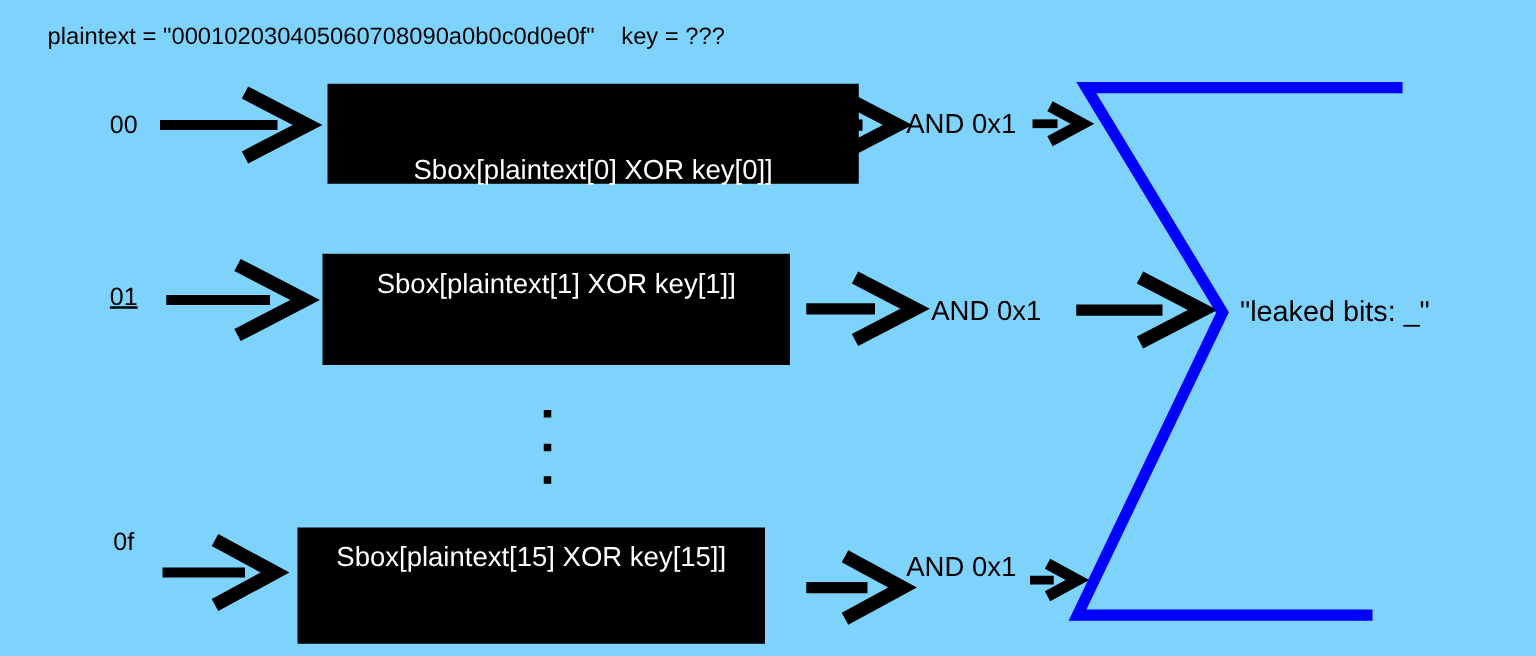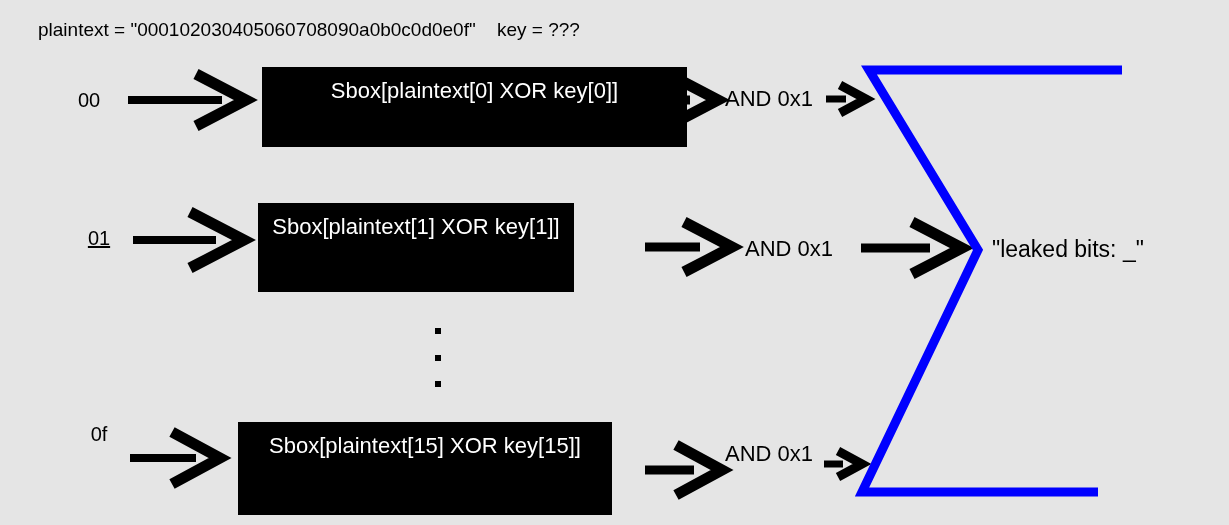--- a/index.html
+++ b/index.html
@@ -8,21 +8,21 @@
     background: #ffffff;
   }
   body {
     font-family: "Liberation Sans", sans-serif;
     -webkit-font-smoothing: antialiased;
   }
   #canvas {
     position: relative;
     width: 1229px;
     height: 525px;
-    background: #e5e5e5;
+    background: #7dd3fc;
     overflow: hidden;
   }
   .abs { position: absolute; }
 
   
   .header-text {
     font-size: 19px;
     color: #000000;
     white-space: nowrap;
     line-height: 1;
@@ -88,31 +88,31 @@
 </style>
 </head>
 <body>
 
 <div id="canvas">
 
   <div class="abs header-text" style="left:38px; top:20px;">plaintext = "000102030405060708090a0b0c0d0e0f"</div>
 
   <div class="abs header-text" style="left:497px; top:20px;">key = ???</div>
 
-  <div class="abs idx-label" style="left:68px; top:90px; width:42px;">00</div>
+  <div class="abs idx-label" style="left:78px; top:90px; width:42px;">00</div>
 
-  <div class="abs sbox" style="left:262px; top:67px; width:425px; height:80px;">
+  <div class="abs sbox" style="left:262px; top:67px; width:425px; height:80px;align-items:flex-end;">
     <span class="sbox-label">Sbox[plaintext[0] XOR key[0]]</span>
   </div>
 
   <div class="abs and-label" style="left:725px; top:88px;">AND 0x1</div>
 
   <div class="abs idx-label" style="left:78px; top:228px; width:42px;text-decoration:underline;">01</div>
 
-  <div class="abs sbox" style="left:258px; top:203px; width:316px; height:89px;">
+  <div class="abs sbox" style="left:258px; top:203px; width:374px; height:89px;">
     <span class="sbox-label">Sbox[plaintext[1] XOR key[1]]</span>
   </div>
 
   <div class="abs and-label" style="left:745px; top:238px;">AND 0x1</div>
 
   <div>
     <span class="dot" style="left:435px; top:328px;"></span>
     <span class="dot" style="left:435px; top:355px;"></span>
     <span class="dot" style="left:435px; top:381px;"></span>
   </div>

